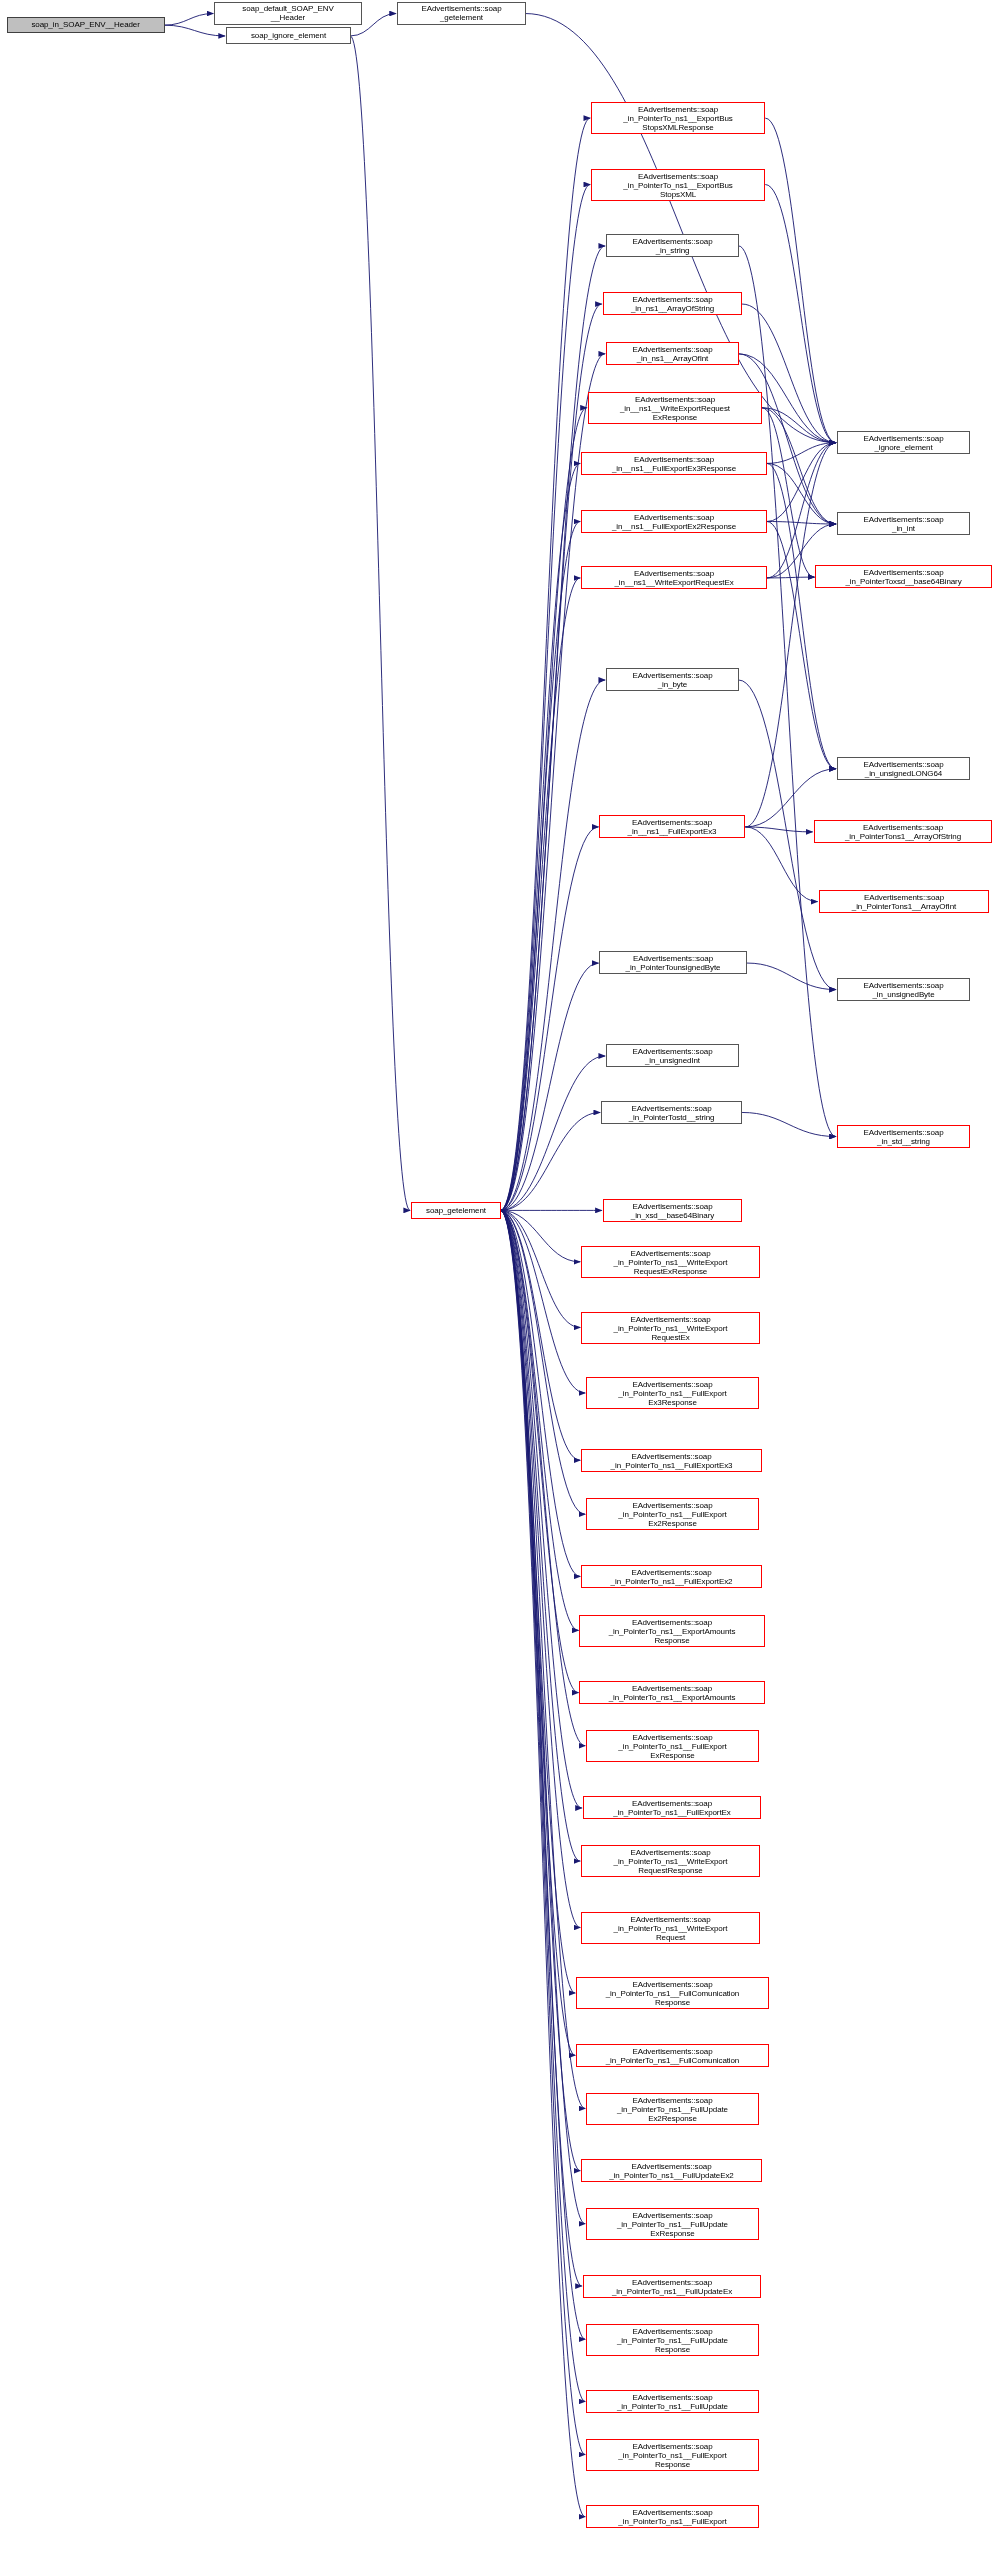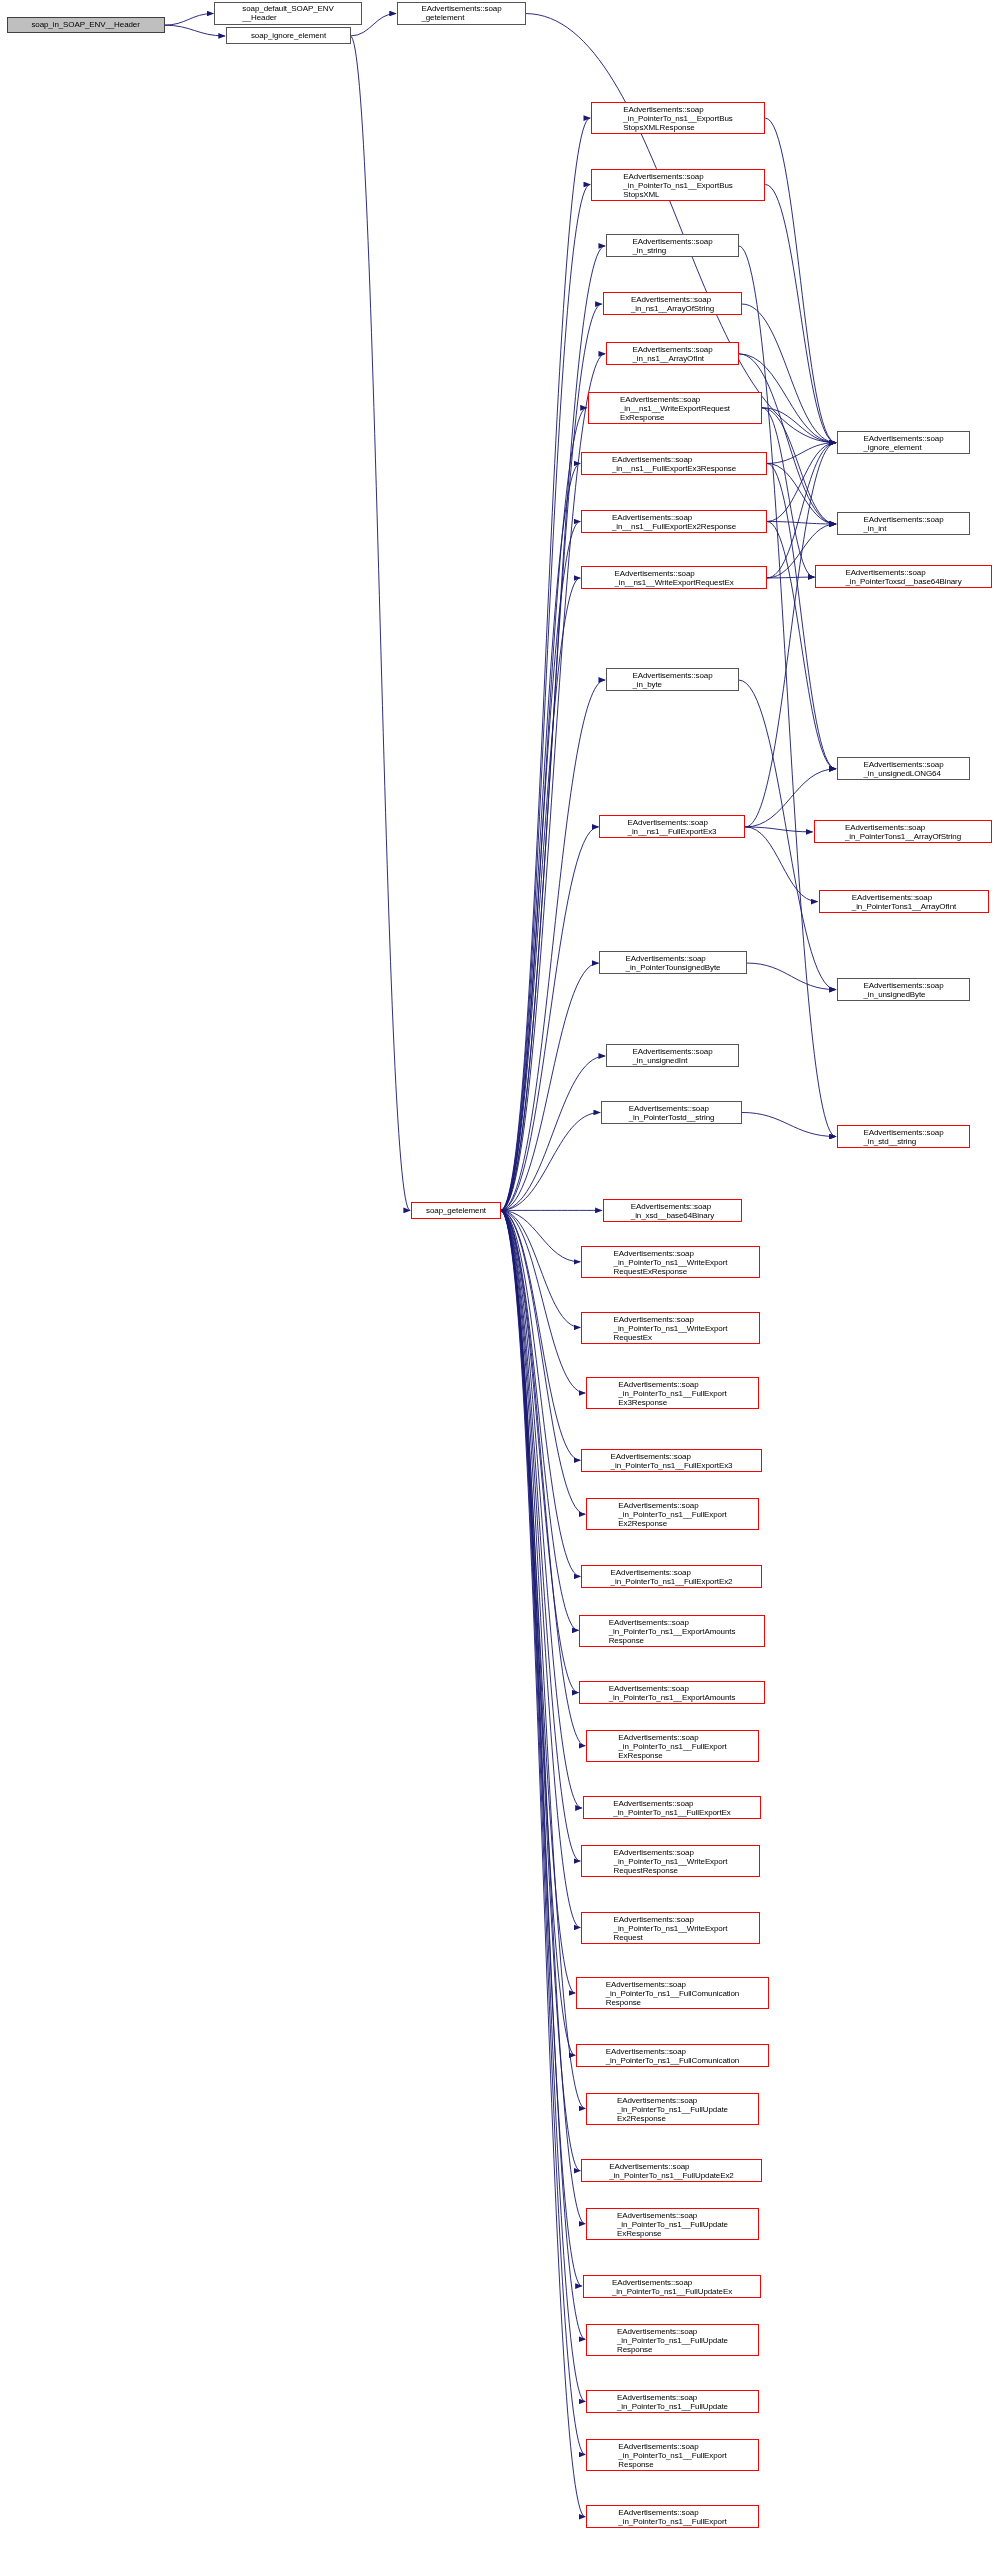--- a/index.html
+++ b/index.html
@@ -22,20 +22,21 @@
     width: 996px;
     height: 2576px;
     pointer-events: none;
   }
   .node {
     position: absolute;
     box-sizing: border-box;
     display: flex;
     align-items: center;
     justify-content: center;
+    text-align: center;
     background: #ffffff;
     border: 0.8px solid #ff0000;
     color: #000000;
     font-size: 8px;
     line-height: 9px;
     letter-spacing: -0.1px;
     white-space: pre-line;
     padding: 0 1.7px;
     overflow: hidden;
   }

